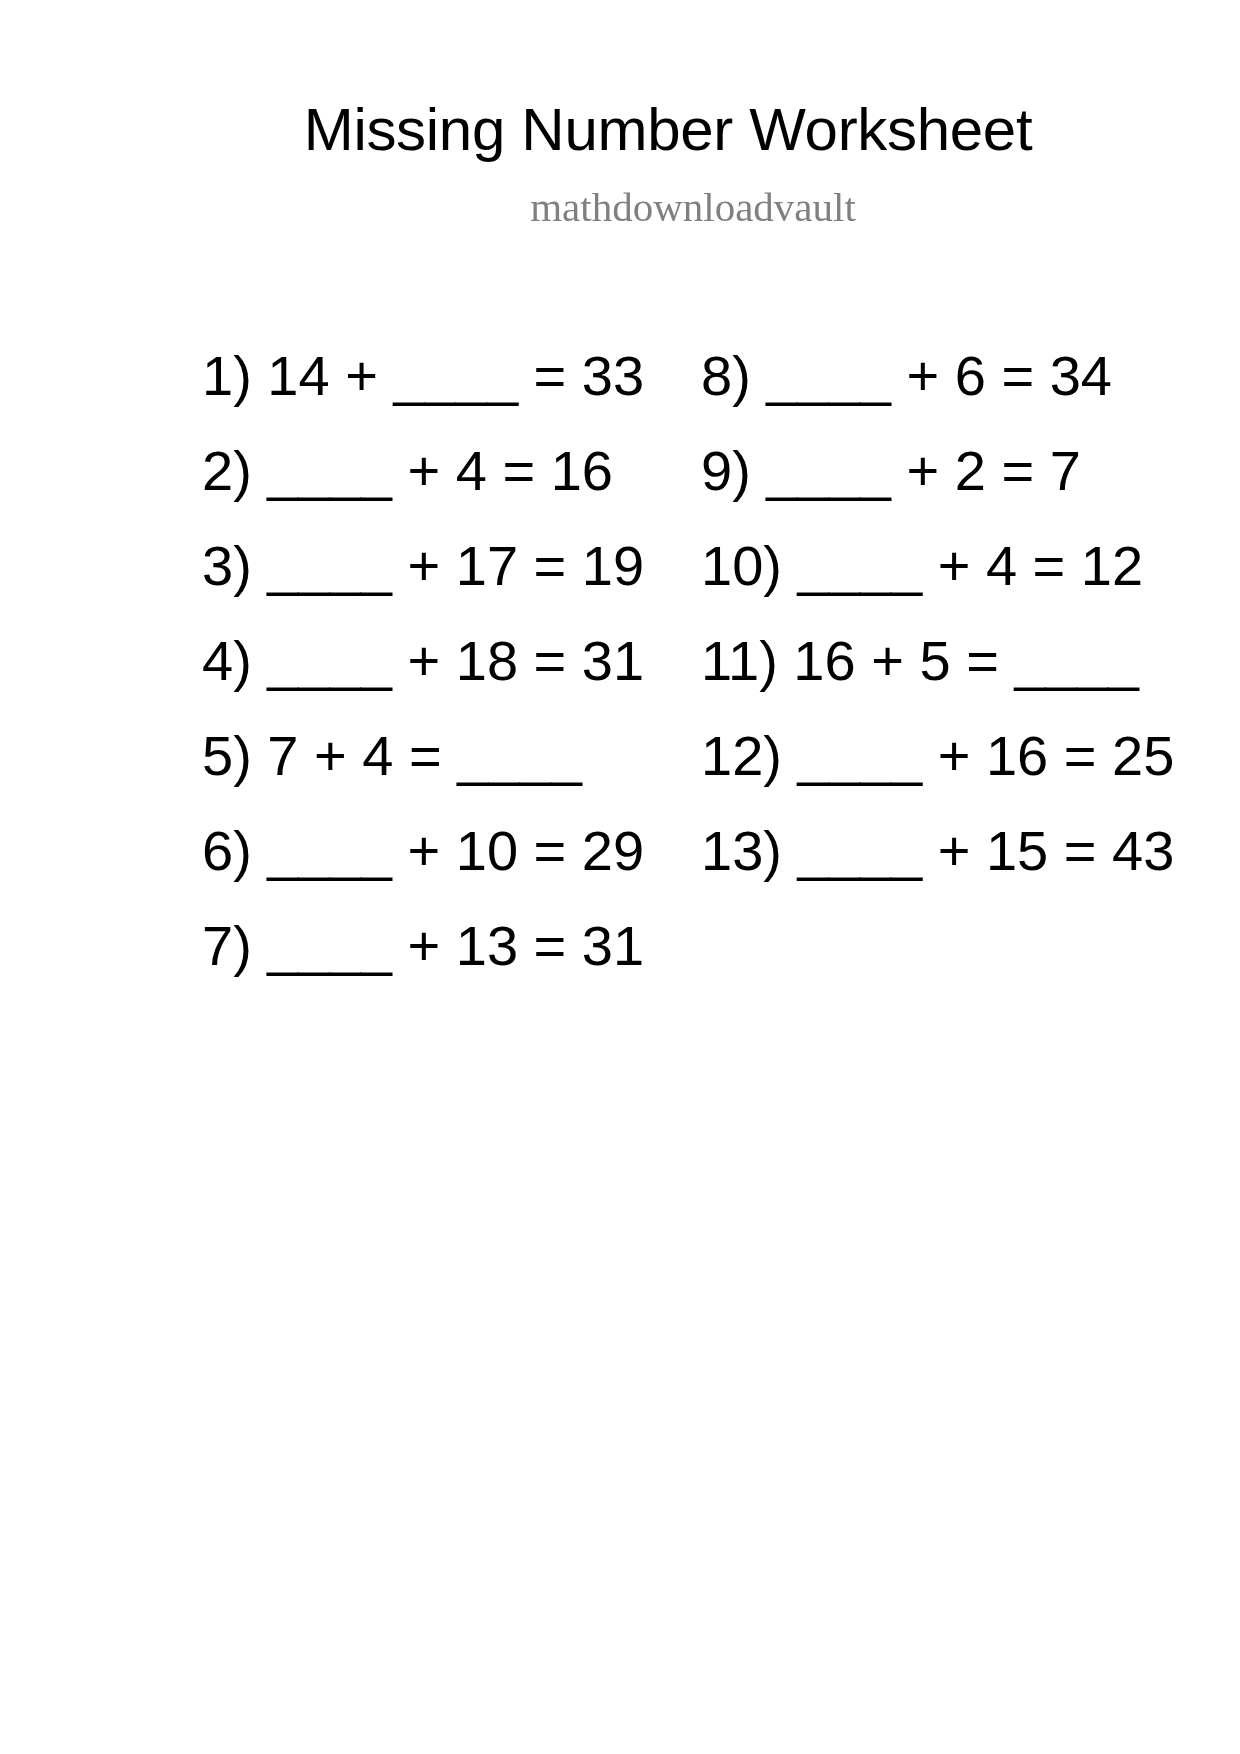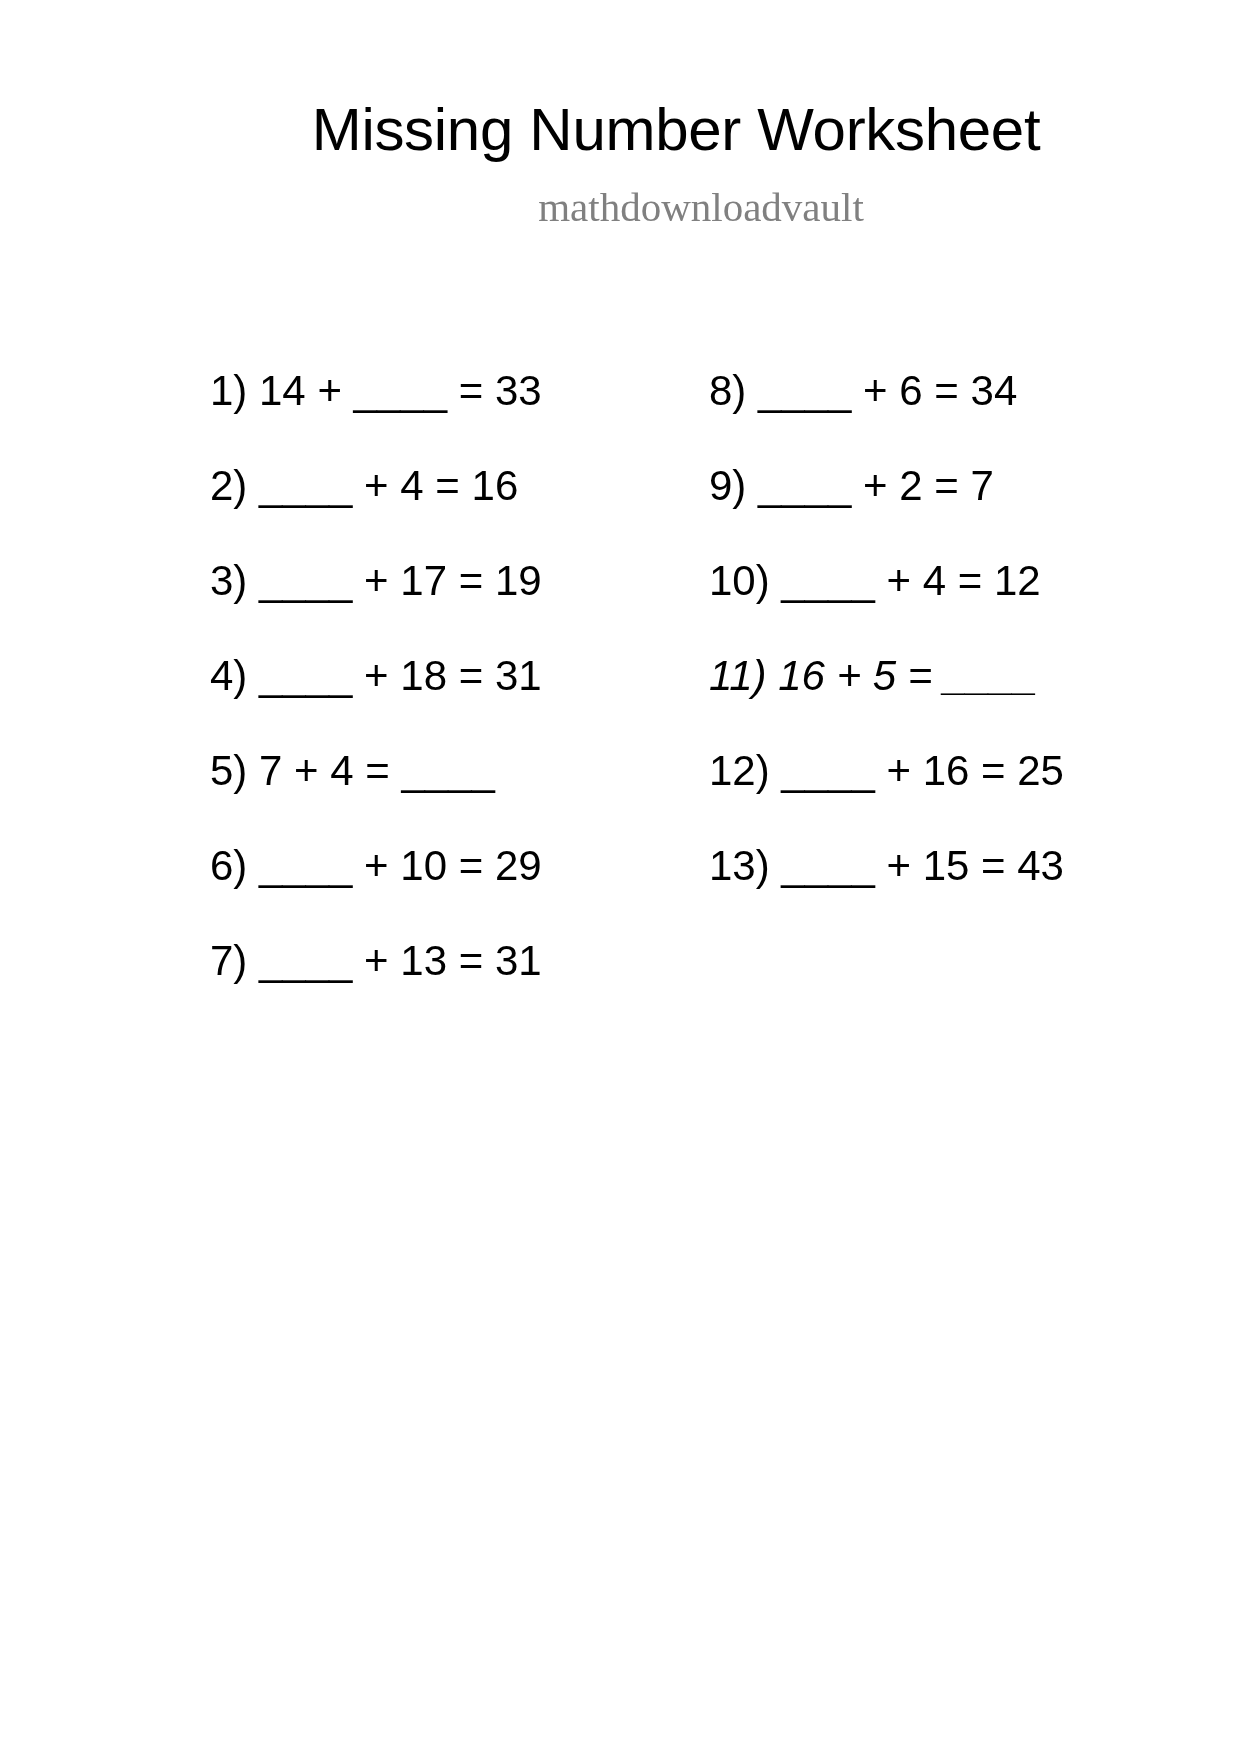--- a/index.html
+++ b/index.html
@@ -10,21 +10,21 @@
     body {
       width: 1240px;
       height: 1754px;
       position: relative;
       overflow: hidden;
       font-family: "Liberation Sans", sans-serif;
       color: #000000;
     }
     .page {
       position: absolute;
-      left: 8px; top: 0;
+      left: 0; top: 0;
       width: 1028px;
       height: 1754px;
       background: #ffffff;
     }
     .title {
       position: absolute;
       left: 0;
       width: 1240px;
       top: 94px;
       text-align: center;
@@ -44,24 +44,23 @@
       font-size: 41px;
       line-height: 50px;
       color: #808080;
       padding-left: 146px;
       box-sizing: border-box;
       white-space: nowrap;
       font-family: Liberation Serif, serif;
     }
     .problem {
       position: absolute;
-      font-size: 42px;
+      font-size: 56px;
       line-height: 50px;
       white-space: pre;
-      margin-top: 15px;
     }
   </style>
 </head>
 <body>
 
 <div class="page">
   <div class="title">Missing Number Worksheet</div>
   <div class="subtitle">mathdownloadvault</div>
 
   <div>
@@ -71,17 +70,17 @@
     <div class="problem" style="left:202px; top:636px;">4) ____ + 18 = 31</div>
     <div class="problem" style="left:202px; top:731px;">5) 7 + 4 = ____</div>
     <div class="problem" style="left:202px; top:826px;">6) ____ + 10 = 29</div>
     <div class="problem" style="left:202px; top:921px;">7) ____ + 13 = 31</div>
   </div>
 
   <div>
     <div class="problem" style="left:701px; top:351px;">8) ____ + 6 = 34</div>
     <div class="problem" style="left:701px; top:446px;">9) ____ + 2 = 7</div>
     <div class="problem" style="left:701px; top:541px;">10) ____ + 4 = 12</div>
-    <div class="problem" style="left:701px; top:636px;font-style:italic;">11) 16 + 5 = ____</div>
+    <div class="problem" style="left:701px; top:636px;">11) 16 + 5 = ____</div>
     <div class="problem" style="left:701px; top:731px;text-align:right;">12) ____ + 16 = 25</div>
     <div class="problem" style="left:701px; top:826px;">13) ____ + 15 = 43</div>
   </div>
 </div>
 
 </body></html>

